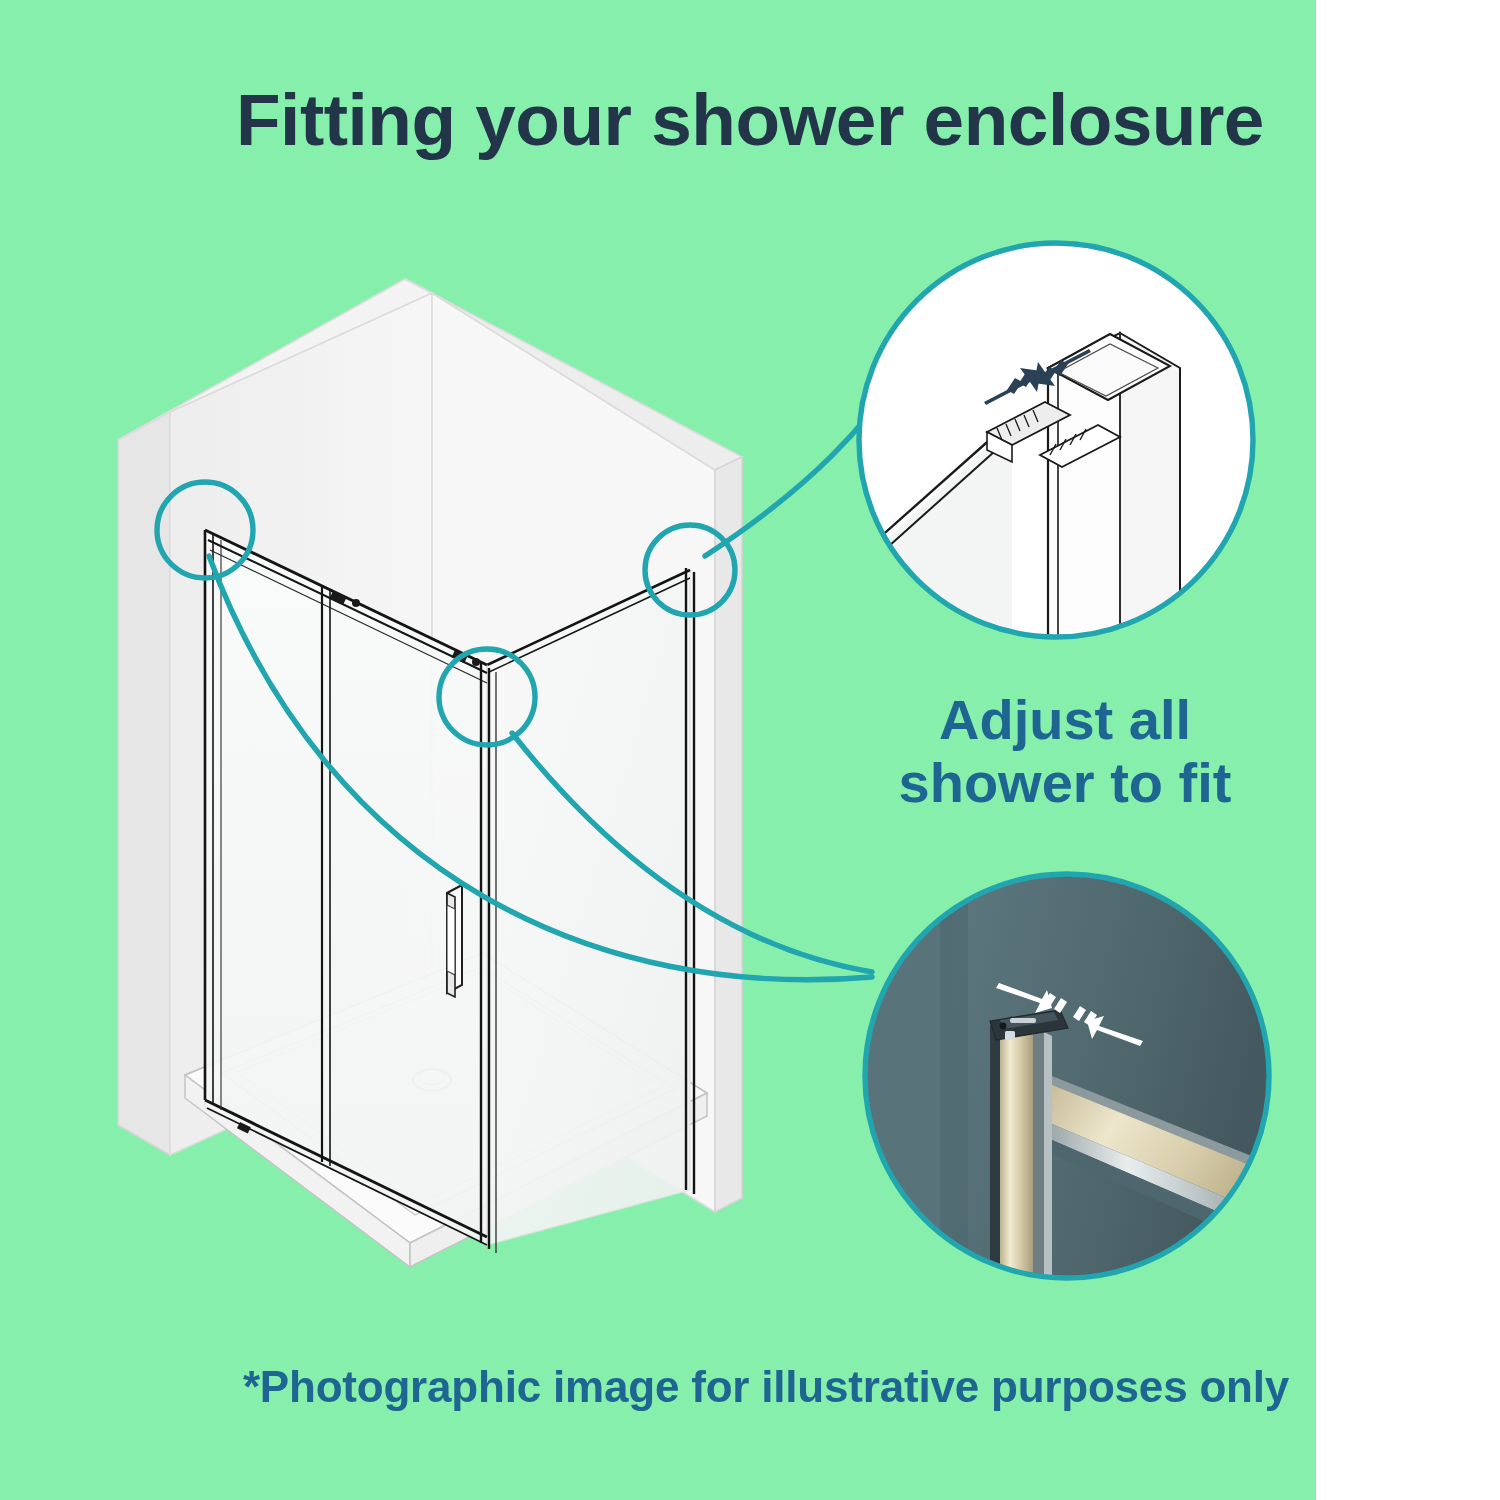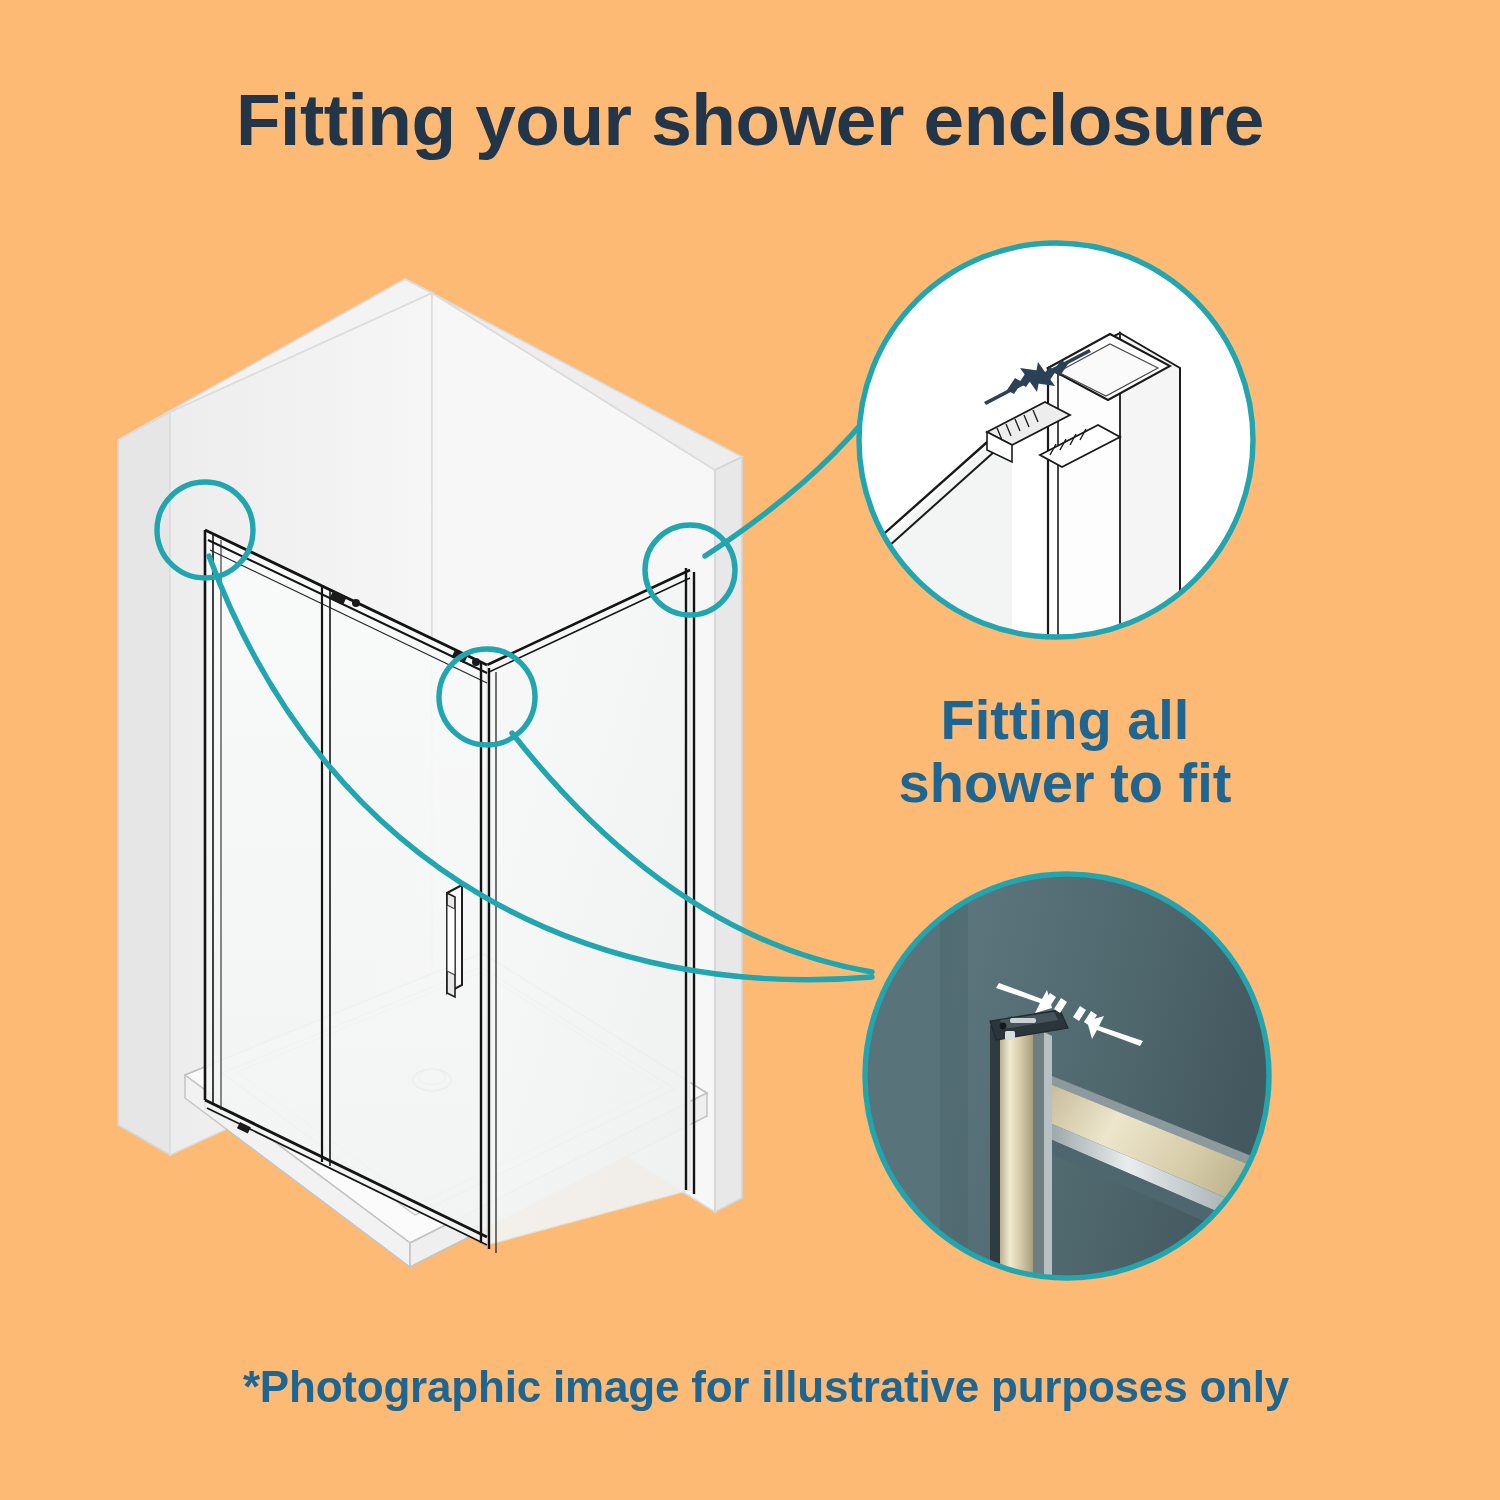--- a/index.html
+++ b/index.html
@@ -10,23 +10,23 @@
   }
   body {
     width: 1500px;
     height: 1500px;
     font-family: "Liberation Sans", sans-serif;
     position: relative;
     overflow: hidden;
   }
   #page {
     position: relative;
-    width: 1500px;
+    width: 1316px;
     height: 1500px;
-    background: #fdba74;
+    background: #86efac;
   }
 
   
   .page-title {
     position: absolute;
     left: 0;
     top: 82px;
     width: 1500px;
     text-align: center;
     font-size: 73px;
@@ -248,21 +248,21 @@
         <path d="M984 402 L1028 379 L1020 368 L1041 371 L1037 392 L1030 382 L986 405 Z"></path>
         <path d="M1019 383 L1027 371 L1034 375 L1026 387 Z"></path>
         <path d="M1007 390 L1015 378 L1022 382 L1014 394 Z"></path>
       </g>
     </g>
 
     <circle cx="1056" cy="440" r="197" fill="none" stroke="#21A5AF" stroke-width="5.4"></circle>
   </svg>
 
   <div class="callout-heading">
-    <div>Fitting all</div>
+    <div>Adjust all</div>
     <div>shower to fit</div>
   </div>
 
   <svg class="stage" viewBox="0 0 1500 1500">
     <defs>
       <clipPath id="clipBot">
         <circle cx="1067" cy="1076" r="202"></circle>
       </clipPath>
       <linearGradient id="gPhotoWallA" x1="0" y1="0" x2="1" y2="0.3">
         <stop offset="0" stop-color="#5D777F"></stop>

